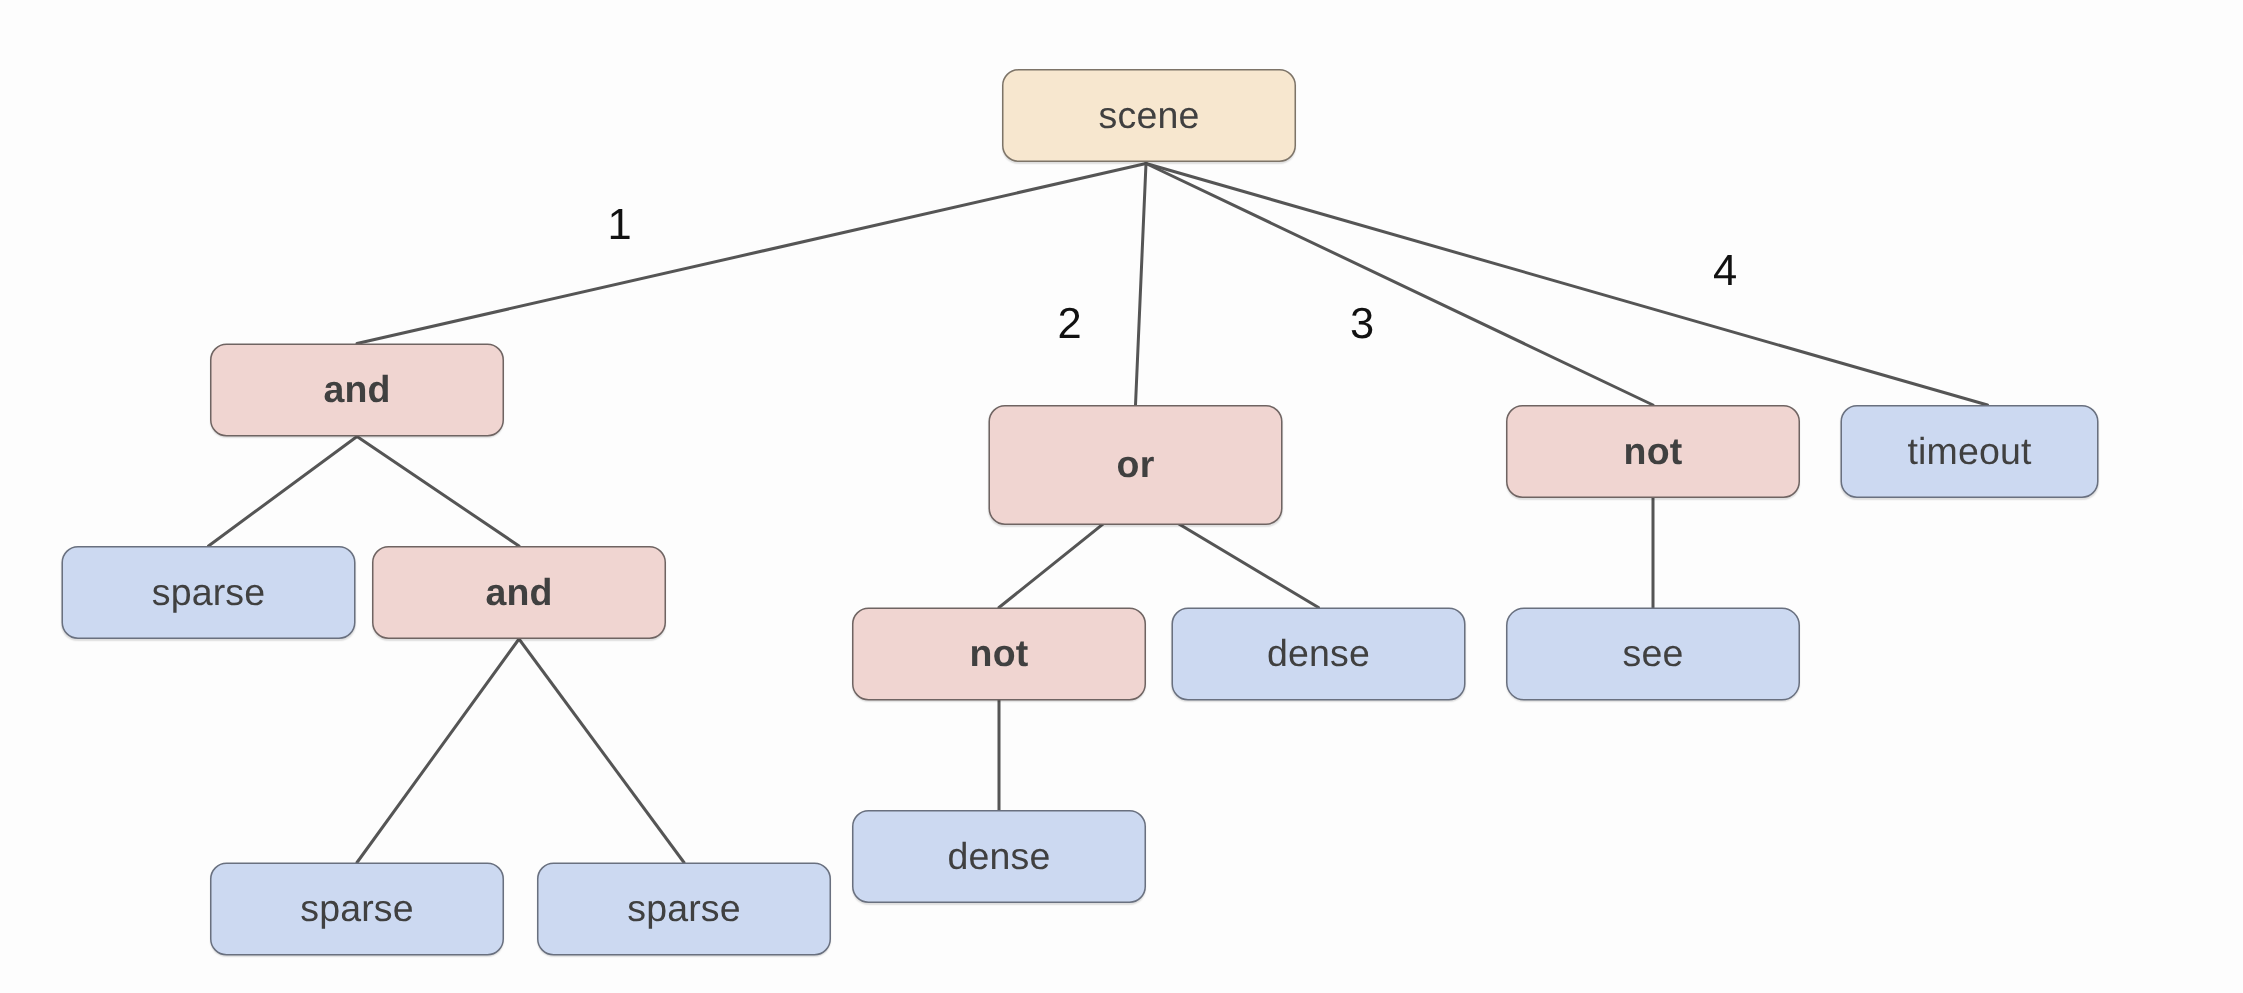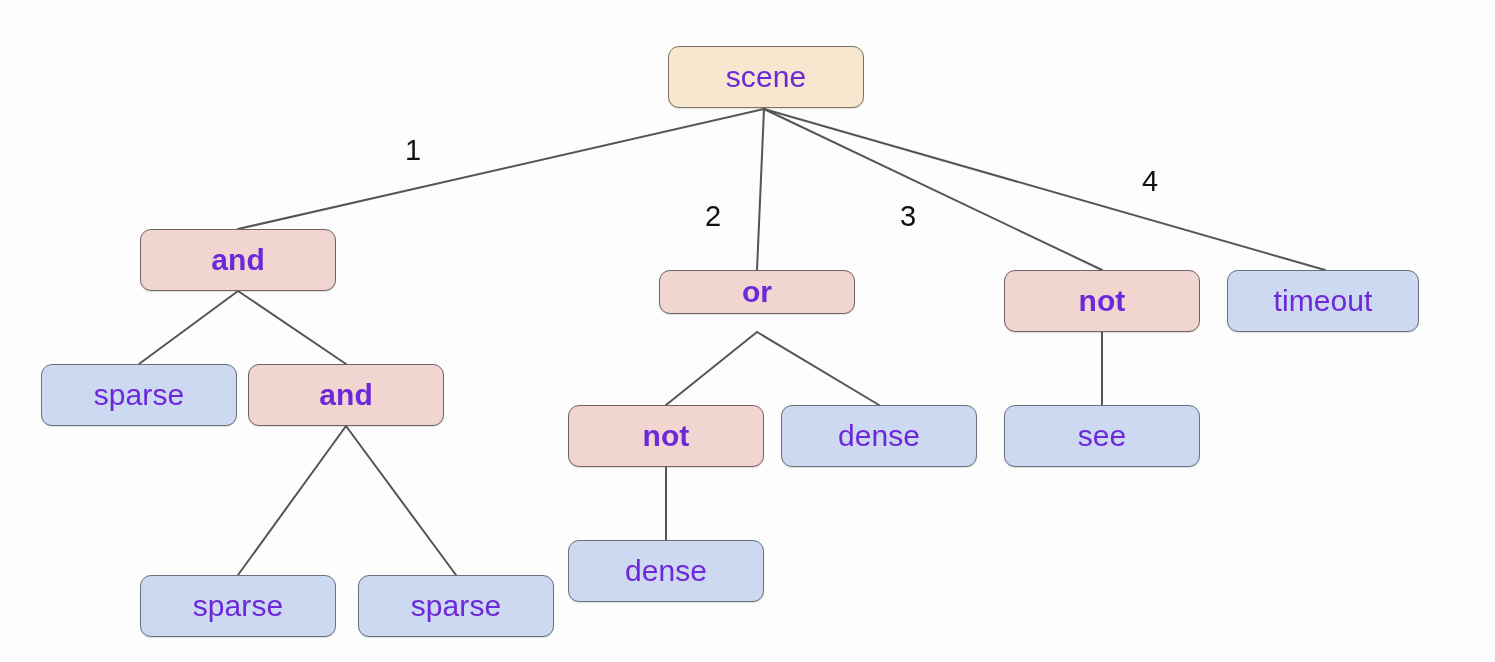--- a/index.html
+++ b/index.html
@@ -24,22 +24,22 @@
     pointer-events: none;
   }
   .node {
     position: absolute;
     box-sizing: border-box;
     display: flex;
     align-items: center;
     justify-content: center;
     border: 1.6px solid #666666;
     border-radius: 11px;
-    font-size: 30px;
-    color: #6d28d9;
+    font-size: 25px;
+    color: #404040;
     line-height: 1;
     letter-spacing: 0.1px;
     white-space: nowrap;
     box-shadow: 0 1px 1px rgba(0,0,0,0.12);
     text-align: right;
   }
   .node-root   { background: #f7e7cf; border-color: #7d7468; }
   .node-op     { background: #f0d5d1; border-color: #6f6462; font-weight: bold; }
   .node-term   { background: #ccd9f1; border-color: #69707f; }
 
@@ -64,28 +64,28 @@
       <line x1="238" y1="291" x2="346" y2="364" stroke="#555555" stroke-width="2" stroke-linecap="round"></line>
       <line x1="346" y1="426" x2="238" y2="575" stroke="#555555" stroke-width="2" stroke-linecap="round"></line>
       <line x1="346" y1="426" x2="456" y2="575" stroke="#555555" stroke-width="2" stroke-linecap="round"></line>
       <line x1="757" y1="332" x2="666" y2="405" stroke="#555555" stroke-width="2" stroke-linecap="round"></line>
       <line x1="757" y1="332" x2="879" y2="405" stroke="#555555" stroke-width="2" stroke-linecap="round"></line>
       <line x1="666" y1="467" x2="666" y2="540" stroke="#555555" stroke-width="2" stroke-linecap="round"></line>
       <line x1="1102" y1="332" x2="1102" y2="405" stroke="#555555" stroke-width="2" stroke-linecap="round"></line>
     </svg>
 <div class="node node-root" style="left: 668px; top: 46px; width: 196px; height: 62px;">scene</div>
     <div class="node node-op" style="left: 140px; top: 229px; width: 196px; height: 62px;">and</div>
-    <div class="node node-op" style="left: 659px; top: 270px; width: 196px; height: 44px;">or</div>
+    <div class="node node-op" style="left: 659px; top: 270px; width: 196px; height: 80px;">or</div>
     <div class="node node-op" style="left: 1004px; top: 270px; width: 196px; height: 62px;">not</div>
-    <div class="node node-term" style="left: 1227px; top: 270px; width: 192px; height: 62px;">timeout</div>
+    <div class="node node-term" style="left: 1227px; top: 270px; width: 172px; height: 62px;">timeout</div>
     <div class="node node-term" style="left: 41px; top: 364px; width: 196px; height: 62px;">sparse</div>
     <div class="node node-op" style="left: 248px; top: 364px; width: 196px; height: 62px;">and</div>
     <div class="node node-op" style="left: 568px; top: 405px; width: 196px; height: 62px;">not</div>
     <div class="node node-term" style="left: 781px; top: 405px; width: 196px; height: 62px;">dense</div>
-    <div class="node node-term" style="left: 1004px; top: 405px; width: 196px; height: 62px;">see</div>
+    <div class="node node-term" style="left: 1004px; top: 405px; width: 196px; height: 62px; border-radius: 12px;">see</div>
     <div class="node node-term" style="left: 568px; top: 540px; width: 196px; height: 62px;">dense</div>
     <div class="node node-term" style="left: 140px; top: 575px; width: 196px; height: 62px;">sparse</div>
     <div class="node node-term" style="left: 358px; top: 575px; width: 196px; height: 62px;">sparse</div>
     <div class="edge-label" style="left: 405px; top: 136px;">1</div>
     <div class="edge-label" style="left: 705px; top: 202px;">2</div>
     <div class="edge-label" style="left: 900px; top: 202px;">3</div>
     <div class="edge-label" style="left: 1142px; top: 167px;">4</div>
   </div>
 
 </body></html>

